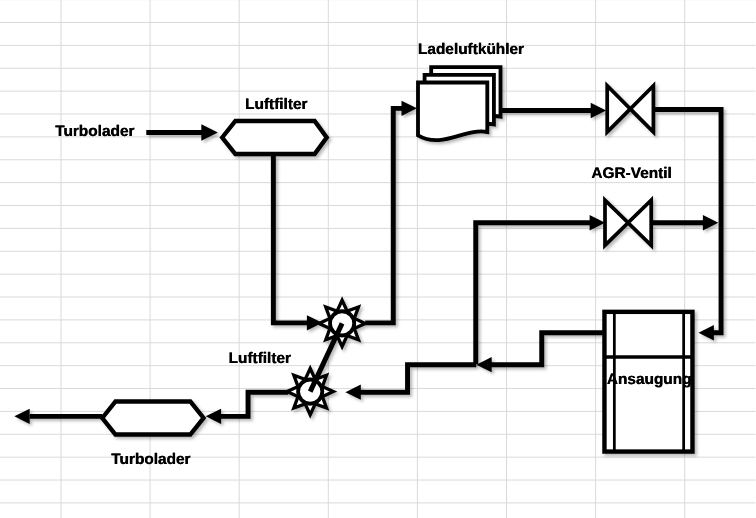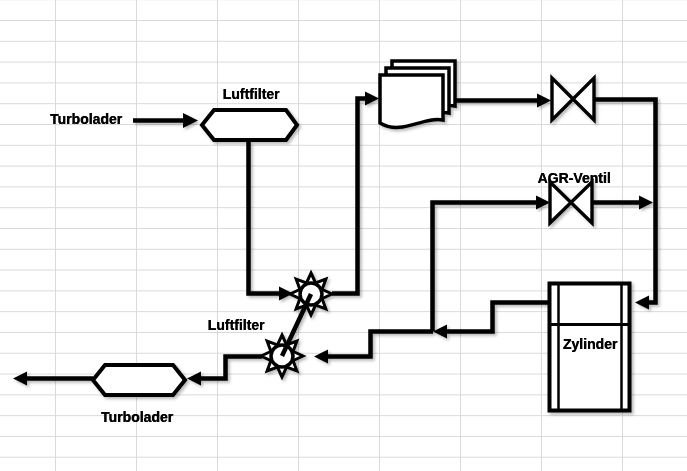--- a/index.html
+++ b/index.html
@@ -116,18 +116,19 @@
         </g>
         <circle r="11" fill="#fff" stroke="#000" stroke-width="3.5"></circle>
       </g>
 
       <line x1="311" y1="294" x2="282" y2="356" stroke="#000" stroke-width="4.5"></line>
     </g>
   </svg>
 
   <div class="lbl" style="left:86px;top:112px;">Turbolader</div>
   <div class="lbl" style="left:251px;top:87px;">Luftfilter</div>
-  <div class="lbl" style="left:574px;top:171px;">AGR-Ventil</div>
+  <div class="lbl" style="left:428px;top:37px;">Ladeluftkühler</div>
+  <div class="lbl" style="left:574px;top:150px;">AGR-Ventil</div>
   <div class="lbl" style="left:236px;top:318px;">Luftfilter</div>
-  <div class="lbl" style="left:590px;top:337px;">Zylinder</div>
+  <div class="lbl" style="left:590px;top:337px;">Ansaugung</div>
   <div class="lbl" style="left:137px;top:410px;">Turbolader</div>
 
 </div>
 
 </body></html>

